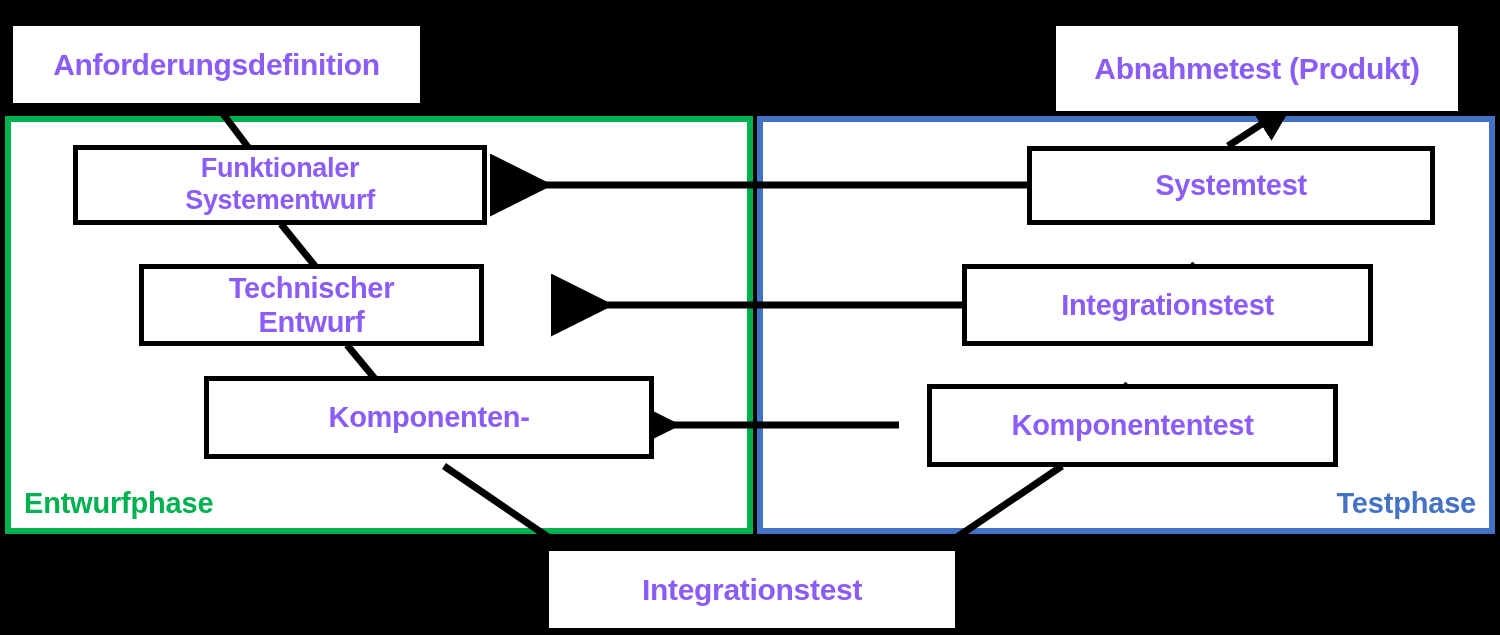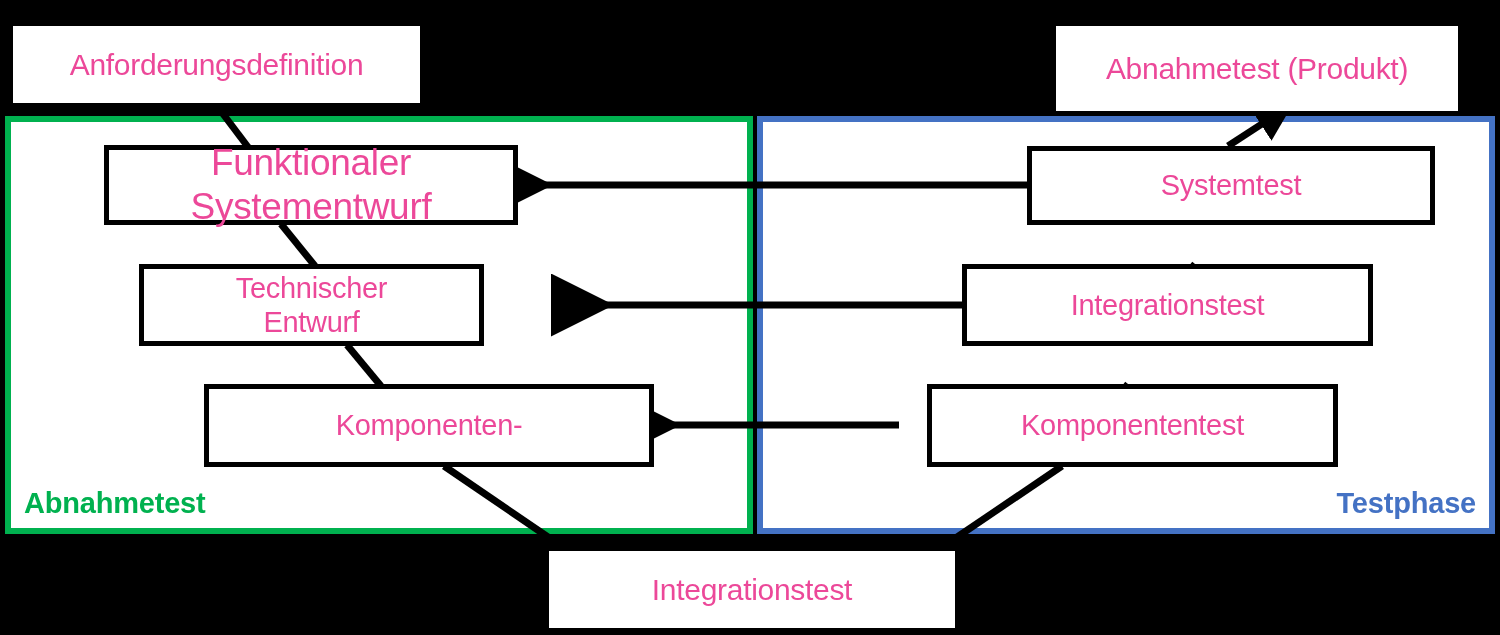--- a/index.html
+++ b/index.html
@@ -53,22 +53,22 @@
     text-align: right;
   }
   .node {
     position: absolute;
     background: #FFFFFF;
     box-sizing: border-box;
     display: flex;
     align-items: center;
     justify-content: flex-start;
     text-align: center;
-    font-weight: normal;
-    color: #ec4899;
+    font-weight: bold;
+    color: #8b5cf6;
     line-height: 1.18;
     letter-spacing: -0.3px;
   }
   .node.bordered {
     border: 5px solid #000000;
   }
   .node.plain {
     border: none;
   }
   .node-text {
@@ -82,29 +82,28 @@
     left: 13px; top: 26px; width: 407px; height: 77px;
     font-size: 30px;
   }
   #node-acceptance {
     left: 1056px; top: 26px; width: 402px; height: 85px;
     font-size: 30px;
   }
   
   #node-functional-design {
     left: 73px; top: 145px; width: 414px; height: 80px;
-    font-size: 37px;
-    margin-left: 31px;
+    font-size: 27px;
   }
   #node-technical-design {
     left: 139px; top: 264px; width: 345px; height: 82px;
     font-size: 29px;
   }
   #node-component-spec {
-    left: 204px; top: 384px; width: 450px; height: 83px;
+    left: 204px; top: 376px; width: 450px; height: 83px;
     font-size: 29px;
   }
   
   #node-system-test {
     left: 1027px; top: 146px; width: 408px; height: 79px;
     font-size: 29px;
   }
   #node-integration-test {
     left: 962px; top: 264px; width: 411px; height: 82px;
     font-size: 29px;
@@ -153,21 +152,21 @@
     <line x1="281" y1="224" x2="315" y2="266" stroke="#000000" stroke-width="7"></line>
     <line x1="347" y1="345" x2="381" y2="386" stroke="#000000" stroke-width="7"></line>
     <line x1="444" y1="466" x2="570" y2="552" stroke="#000000" stroke-width="7"></line>
 
     <line x1="935" y1="552" x2="1062" y2="466" stroke="#000000" stroke-width="7"></line>
     <line x1="1128" y1="384" x2="1095" y2="426" stroke="#000000" stroke-width="7"></line>
     <line x1="1195" y1="264" x2="1161" y2="306" stroke="#000000" stroke-width="7"></line>
     <line x1="1228" y1="146" x2="1288" y2="107" stroke="#000000" stroke-width="7" marker-end="url(#arrowhead-dir)"></line>
   </svg>
 
-  <div class="phase-label" id="label-design">Abnahmetest</div>
+  <div class="phase-label" id="label-design">Entwurfphase</div>
   <div class="phase-label" id="label-test">Testphase</div>
 
   <div class="node plain" id="node-requirements">
     <span class="node-text">Anforderungsdefinition</span>
   </div>
 
   <div class="node plain" id="node-acceptance">
     <span class="node-text">Abnahmetest (Produkt)</span>
   </div>
 

